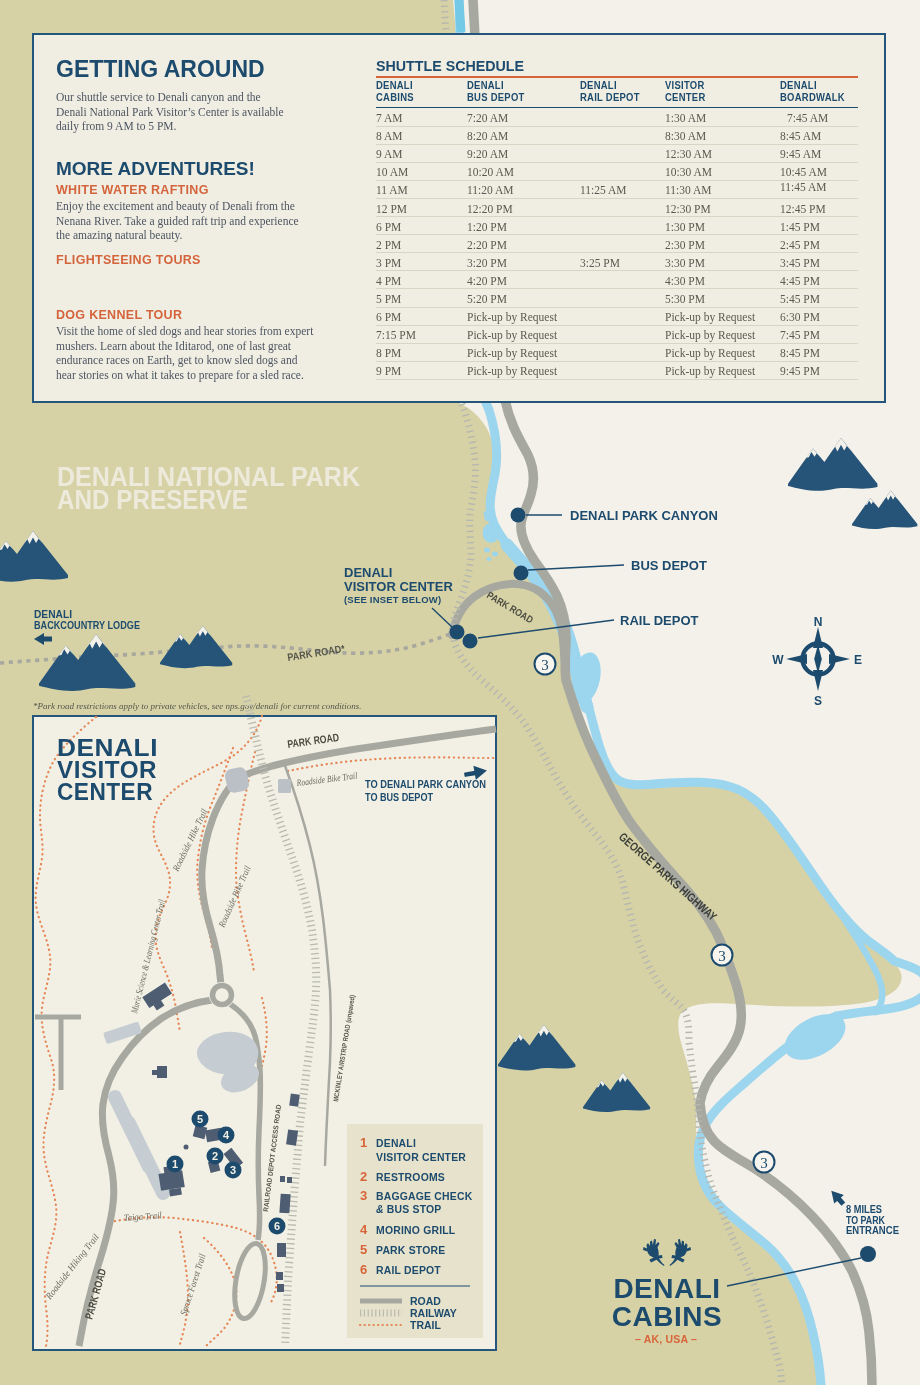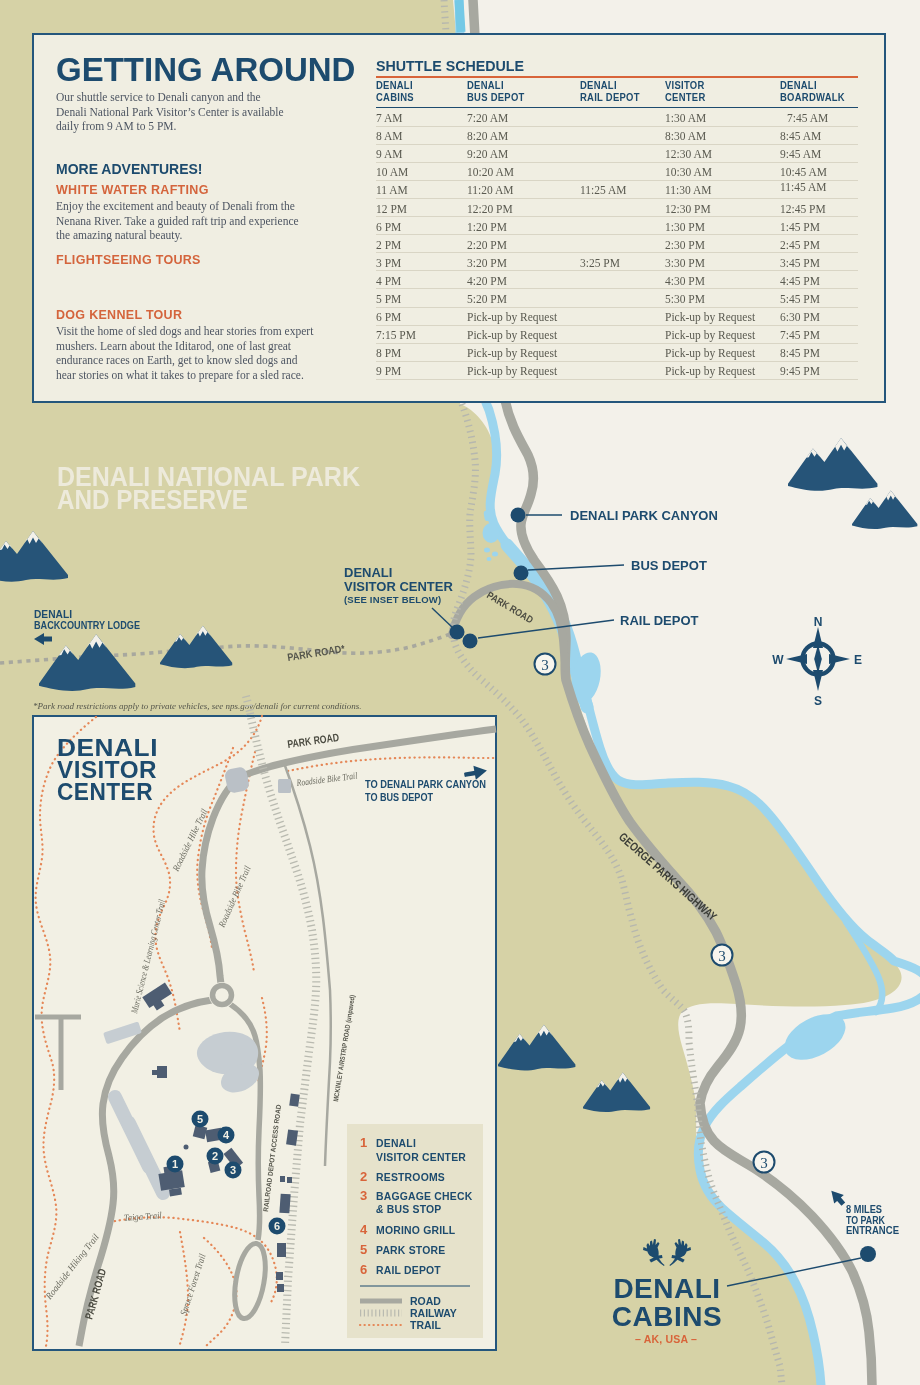--- a/index.html
+++ b/index.html
@@ -1,20 +1,20 @@
 <!DOCTYPE html>
 <html><head>
 <meta charset="utf-8">
 <style>
 html,body{margin:0;padding:0}
 body{width:920px;height:1385px;position:relative;background:#f3f1ea;font-family:"Liberation Sans",sans-serif;overflow:hidden}
 #map{position:absolute;left:0;top:0}
 #panel{position:absolute;left:32px;top:33px;width:854px;height:370px;background:#f0eee2;border:2px solid #24567c;box-sizing:border-box}
 .abs{position:absolute;white-space:nowrap}
-#ga-title{left:22px;top:22px;font-size:33px;line-height:25px;font-weight:bold;color:#1d4b6e;letter-spacing:0}
+#ga-title{left:22px;top:22px;font-size:23px;line-height:25px;font-weight:bold;color:#1d4b6e;letter-spacing:0}
 .body-txt{font-family:"Liberation Serif",serif;font-size:11.5px;line-height:14.5px;color:#4d5562}
 .sub-orange{font-size:12.5px;line-height:13px;font-weight:bold;color:#d4643c;letter-spacing:0.3px}
 #tbl{position:absolute;left:342px;top:0px;width:486px}
 .th{position:absolute;font-size:10.5px;font-weight:bold;color:#1d4b6e;letter-spacing:0.3px;line-height:11.5px;transform:scale(0.9,1);transform-origin:0 0}
 .row-line{position:absolute;height:1px;background:#d9d5c5;width:482px}
 .cell{position:absolute;font-family:"Liberation Serif",serif;font-size:11.5px;line-height:12px;color:#5a5a50}
 </style>
 </head>
 <body>
 <svg id="map" width="920" height="1385" viewBox="0 0 920 1385">
@@ -385,21 +385,21 @@
 <text x="410" y="1329" fill="#1d4b6e" font-size="10.5" font-weight="bold">TRAIL</text>
 </g>
 </svg>
 
 <div id="panel">
 
 <div class="abs" id="ga-title">GETTING AROUND</div>
 
 <div class="abs body-txt" style="left:22px;top:55px">Our shuttle service to Denali canyon and the<br>Denali National Park Visitor’s Center is available<br>daily from 9 AM to 5 PM.</div>
 
-<div class="abs" style="left:22px;top:127px;font-size:14px;line-height:14px;font-weight:bold;color:#1d4b6e;letter-spacing:0">MORE ADVENTURES!</div>
+<div class="abs" style="left:22px;top:127px;font-size:19px;line-height:14px;font-weight:bold;color:#1d4b6e;letter-spacing:0">MORE ADVENTURES!</div>
 
 <div class="abs sub-orange" style="left:22px;top:149px">WHITE WATER RAFTING</div>
 <div class="abs body-txt" style="left:22px;top:164px">Enjoy the excitement and beauty of Denali from the<br>Nenana River. Take a guided raft trip and experience<br>the amazing natural beauty.</div>
 
 <div class="abs sub-orange" style="left:22px;top:219px">FLIGHTSEEING TOURS</div>
 
 <div class="abs sub-orange" style="left:22px;top:274px">DOG KENNEL TOUR</div>
 <div class="abs body-txt" style="left:22px;top:289px">Visit the home of sled dogs and hear stories from expert<br>mushers. Learn about the Iditarod, one of last great<br>endurance races on Earth, get to know sled dogs and<br>hear stories on what it takes to prepare for a sled race.</div>
 
 <div id="tbl">

